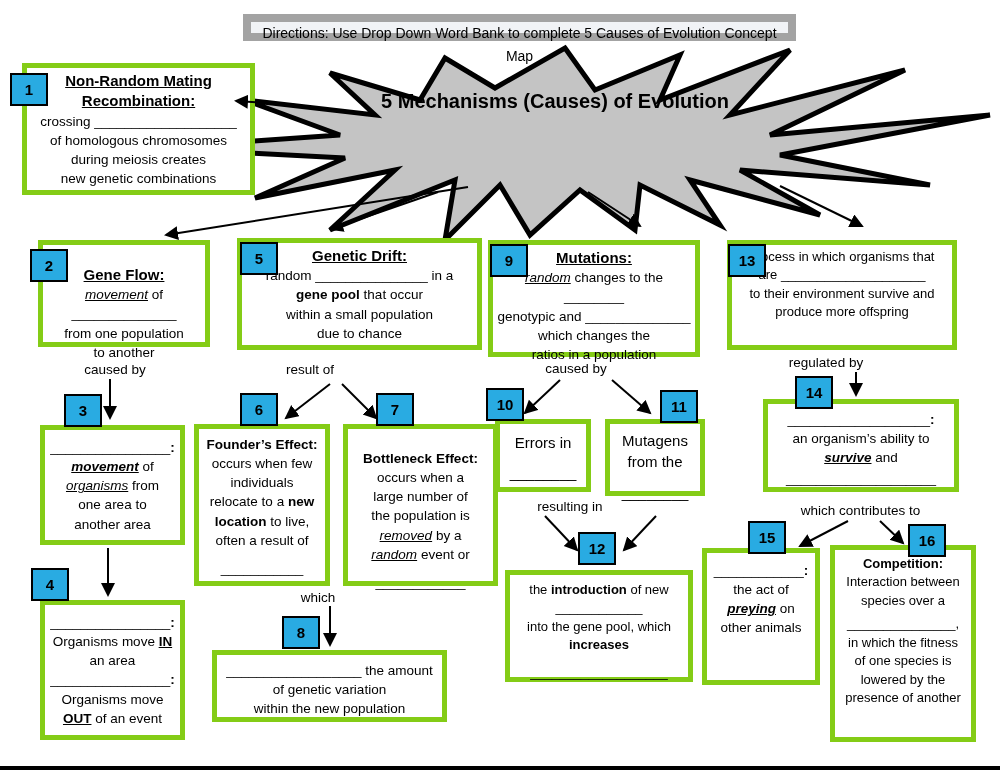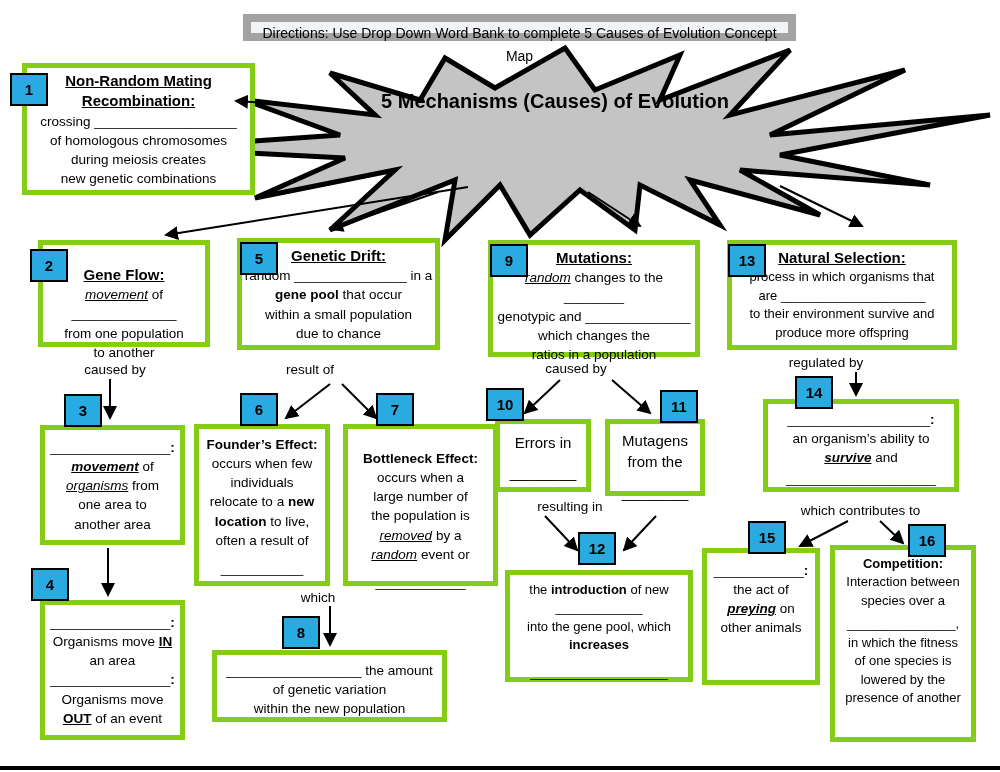--- a/index.html
+++ b/index.html
@@ -67,21 +67,21 @@
   <div class="bt">Gene Flow:</div>
   <div><span class="iu">movement</span><span> of</span></div>
   <div>______________</div>
   <div>from one population</div>
   <div>to another</div>
 </div>
 
 <div class="badge" style="left:240px;top:242px;">
     <span>5</span>
   </div>
-<div class="box" style="left:237px;top:238px;width:203px;height:112px;text-align:center;">
+<div class="box" style="left:237px;top:238px;width:245px;height:112px;text-align:center;">
   <div class="bt">Genetic Drift:</div>
   <div><span>random </span><span>_______________</span><span> in a</span></div>
   <div><span class="b">gene pool</span><span> that occur</span></div>
   <div>within a small population</div>
   <div>due to chance</div>
 </div>
 
 <div class="badge" style="left:490px;top:244px;">
     <span>9</span>
   </div>
@@ -90,21 +90,20 @@
   <div><span class="iu">random</span><span> changes to the </span><span>________</span></div>
   <div><span>genotypic and </span><span>______________</span></div>
   <div>which changes the</div>
   <div>ratios in a population</div>
 </div>
 
 <div class="badge" style="left:728px;top:244px;">
     <span>13</span>
   </div>
 <div class="box" style="left:727px;top:240px;width:230px;height:110px;font-size:13px;">
-  <div class="bt">Natural Selection:</div>
   <div>process in which organisms that</div>
   <div><span>are </span><span>____________________</span></div>
   <div>to their environment survive and</div>
   <div>produce more offspring</div>
 </div>
 
 <div class="lbl" style="left:60px;top:362px;width:110px;">caused by</div>
 <div class="lbl" style="left:260px;top:362px;width:100px;">result of</div>
 <div class="lbl" style="left:520px;top:361px;width:112px;">caused by</div>
 <div class="lbl" style="left:770px;top:355px;width:112px;">regulated by</div>

